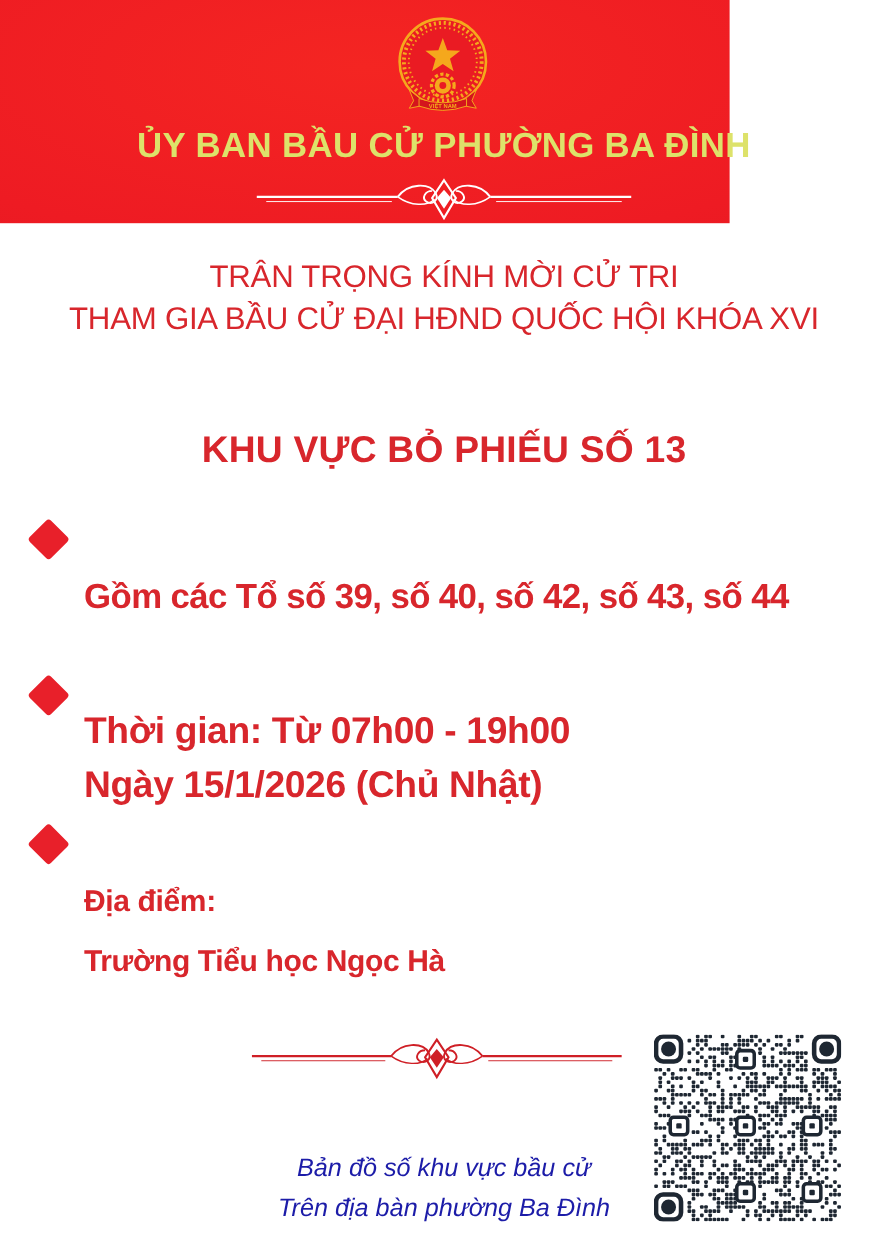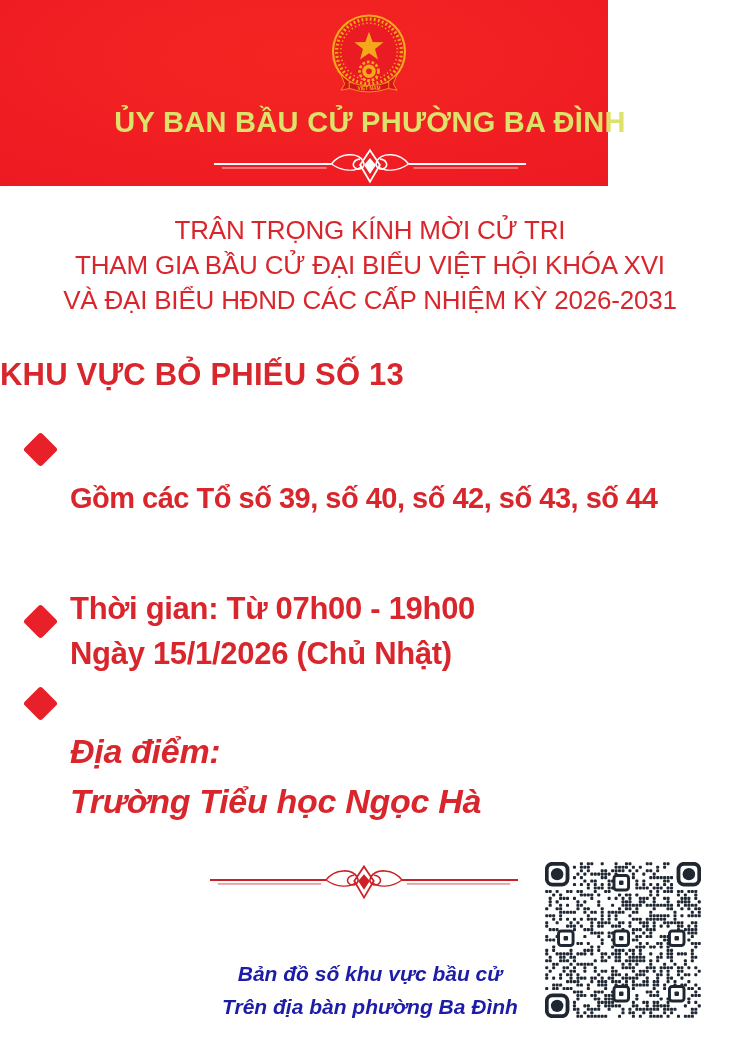--- a/index.html
+++ b/index.html
@@ -20,41 +20,41 @@
   .header{position:absolute;top:0;left:0;width:608px;height:186px;
     background:radial-gradient(130% 150% at 50% 30%, #f42522 0%, var(--header-red) 55%, #dd1720 100%);}
   .emblem{position:absolute;left:324px;top:8px;width:90px;height:96px;}
   .org-title{position:absolute;top:106px;left:0;width:740px;text-align:center;
     font-size:29px;font-weight:bold;color:var(--title-yellow);letter-spacing:0.3px;white-space:nowrap;}
   .divider{display:block;}
   .header-divider{position:absolute;top:144px;left:212px;width:316px;height:44px;color:var(--divider-white);}
 
   .invitation{position:absolute;top:213px;left:0;width:740px;text-align:center;
     color:var(--body-red);font-weight:normal;font-size:26px;line-height:35px;letter-spacing:-0.2px;}
-  .area-title{position:absolute;top:357px;left:0;width:740px;
+  .area-title{position:absolute;top:357px;left:0;width:740px;text-align:center;
     color:var(--body-red);font-weight:bold;font-size:31px;letter-spacing:0.2px;}
 
   .bullet{position:absolute;left:24px;display:flex;align-items:flex-start;}
   .diamond{width:25px;height:25px;background:var(--diamond-red);transform:rotate(45deg);
     border-radius:3px;flex:none;margin-left:4px;}
   .bullet .lines{margin-left:17px;color:var(--body-red);font-weight:bold;white-space:nowrap;margin-top:48px;}
   .bullet-groups{top:430px;}
   .bullet-groups .diamond{margin-top:7px;}
   .bullet-groups .lines{font-size:29px;line-height:40px;letter-spacing:-0.5px;}
-  .bullet-time{top:538px;align-items:center;}
+  .bullet-time{top:538px;}
   .bullet-time .diamond{margin-top:29px;}
   .bullet-time .lines{font-size:31px;line-height:45px;letter-spacing:-0.3px;}
   .bullet-place{top:678px;}
   .bullet-place .diamond{margin-top:13px;}
-  .bullet-place .lines{font-size:34px;line-height:50px;letter-spacing:-0.3px;font-style:italic;}
+  .bullet-place .lines{font-size:25px;line-height:50px;letter-spacing:-0.3px;}
 
   .footer-divider{position:absolute;top:860px;left:208px;width:312px;height:44px;color:var(--divider-red);}
   .qr-box{position:absolute;left:545px;top:862px;width:156px;height:156px;color:var(--qr-dark);}
   .caption{position:absolute;top:957px;left:150px;width:440px;text-align:center;
-    color:var(--caption-blue);font-weight:bold;font-style:italic;font-size:21px;line-height:33px;white-space:nowrap;}
+    color:var(--caption-blue);font-weight:normal;font-style:italic;font-size:21px;line-height:33px;white-space:nowrap;}
 </style>
 </head>
 <body>
 
 <div class="poster">
 
   <div class="header">
     <svg class="emblem" viewBox="0 0 100 100" aria-hidden="true">
       <circle cx="50" cy="45" r="41" fill="#ea1b23"></circle>
       <circle cx="50" cy="45" r="40" fill="none" stroke="var(--emblem-gold)" stroke-width="2.4"></circle>
@@ -83,22 +83,21 @@
         <path d="M199 20 C190 8 172 8 167 17 C164 23 170 27 175 24 C179 21 176 15 170 15" stroke-width="1.6"></path>
         <path d="M199 20 C188 28 174 28 168 22" stroke-width="1.2"></path>
         <path d="M160 6 L170 21 L160 38 L150 21 Z" stroke-width="1.8"></path>
       </g>
       <path d="M160 14 L166 21 L160 30 L154 21 Z" fill="currentColor"></path>
     </svg>
   </div>
 
   <div class="invitation">
     <div>TRÂN TRỌNG KÍNH MỜI CỬ TRI</div>
-    <div>THAM GIA BẦU CỬ ĐẠI BIỂU VIỆT HỘI KHÓA XVI</div>
-    <div>VÀ ĐẠI BIỂU HĐND CÁC CẤP NHIỆM KỲ 2026-2031</div>
+    <div>THAM GIA BẦU CỬ ĐẠI HĐND QUỐC HỘI KHÓA XVI</div>
   </div>
 
   <div class="area-title">KHU VỰC BỎ PHIẾU SỐ 13</div>
 
   <div class="bullet bullet-groups">
     <div class="diamond"></div>
     <div class="lines">
       <div>Gồm các Tổ số 39, số 40, số 42, số 43, số 44</div>
     </div>
   </div>

